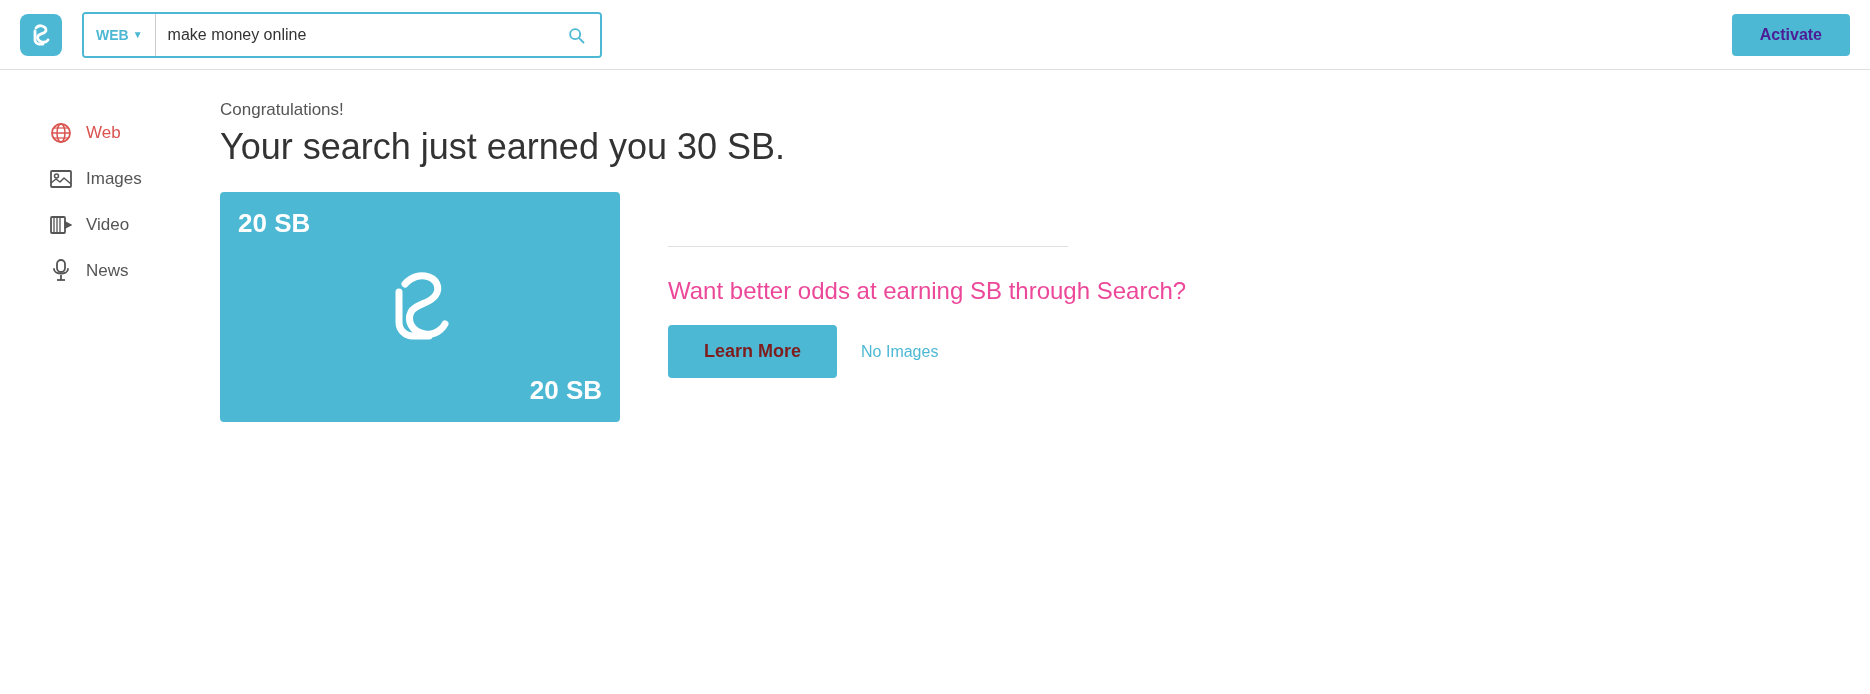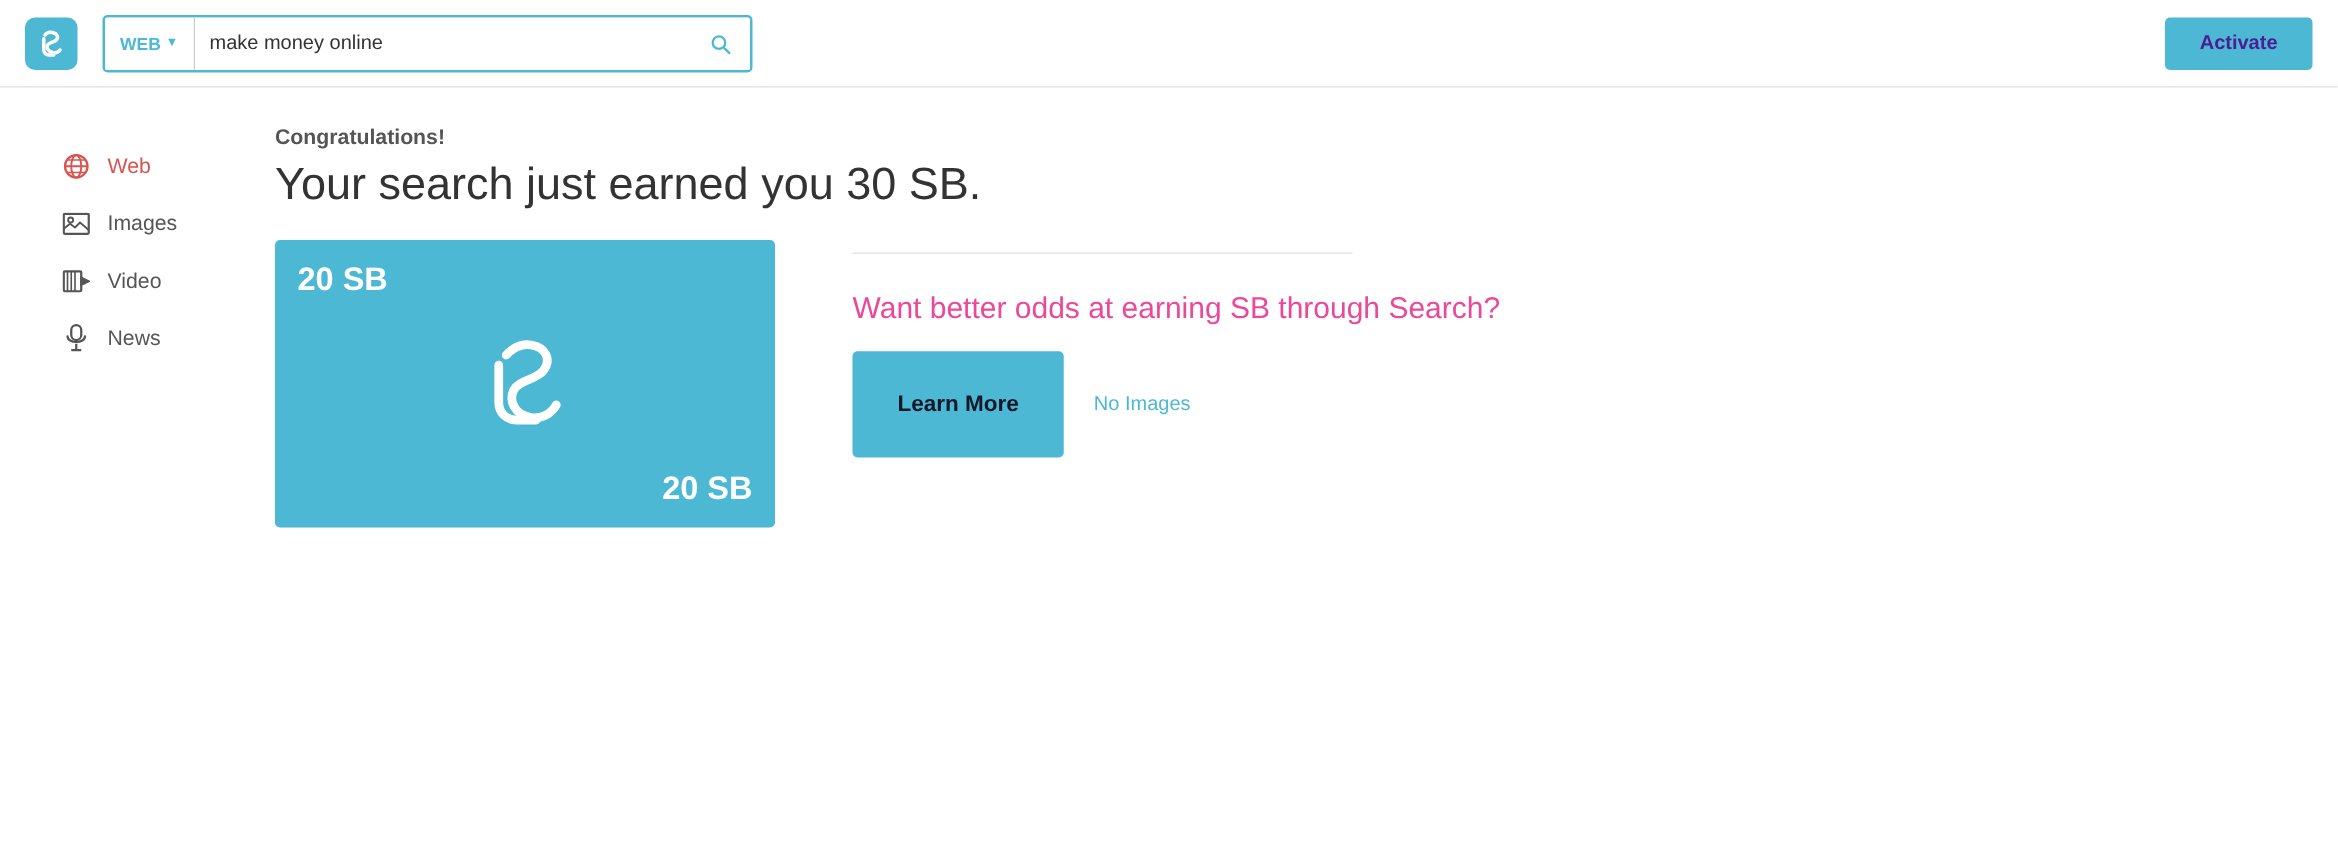--- a/index.html
+++ b/index.html
@@ -150,32 +150,31 @@
 
     
     .content {
       flex: 1;
       padding-left: 20px;
     }
     .congrats-label {
       font-size: 17px;
       color: #555;
       margin-bottom: 6px;
-      font-weight: bold;
     }
     .congrats-heading {
       font-size: 36px;
       font-weight: normal;
       color: #333;
       margin-bottom: 24px;
     }
     .reward-section {
       display: flex;
-      align-items: flex-start;
-      gap: 62px;
+      align-items: center;
+      gap: 48px;
     }
     .reward-card {
       width: 400px;
       height: 230px;
       background: #4db8d4;
       border-radius: 4px;
       position: relative;
       flex-shrink: 0;
       display: flex;
       align-items: center;
@@ -216,24 +215,24 @@
       color: #ec4899;
       margin-bottom: 20px;
     }
     .promo-actions {
       display: flex;
       align-items: center;
       gap: 24px;
     }
     .learn-more-btn {
       background: #4db8d4;
-      color: #0f172a;
-      border: none;
-      border-radius: 4px;
-      padding: 32px 36px;
+      color: #7f1d1d;
+      border: none;
+      border-radius: 4px;
+      padding: 16px 36px;
       font-size: 18px;
       font-weight: bold;
       cursor: pointer;
     }
     .no-thanks-link {
       font-size: 16px;
       color: #4db8d4;
       cursor: pointer;
       text-decoration: none;
       background: none;

